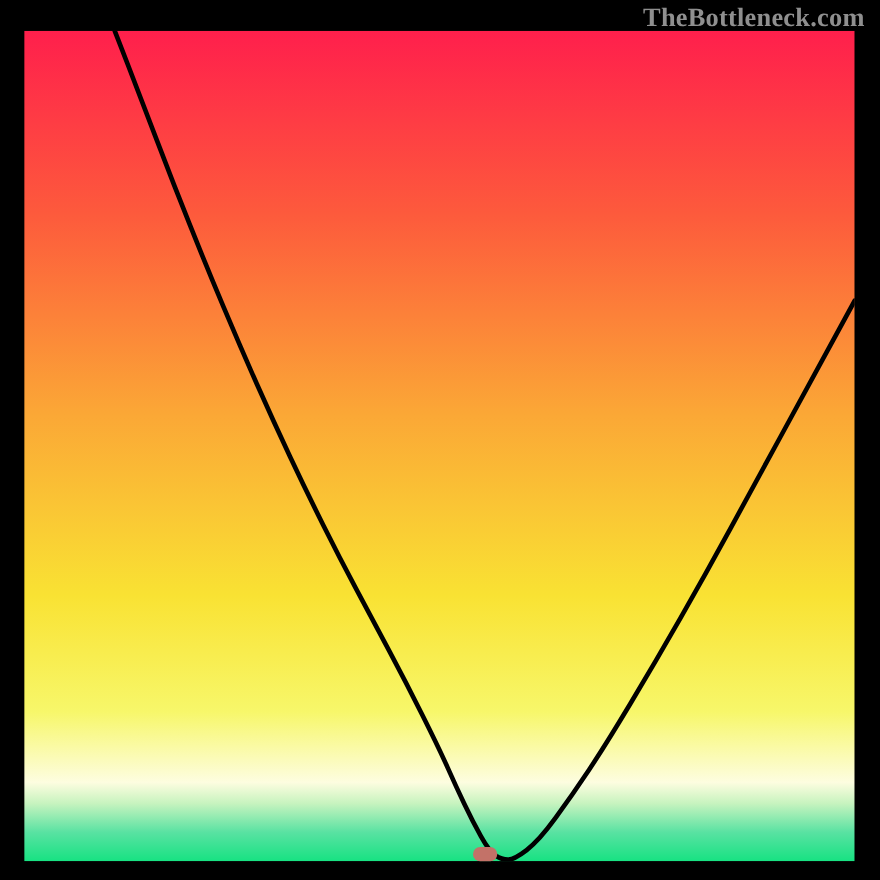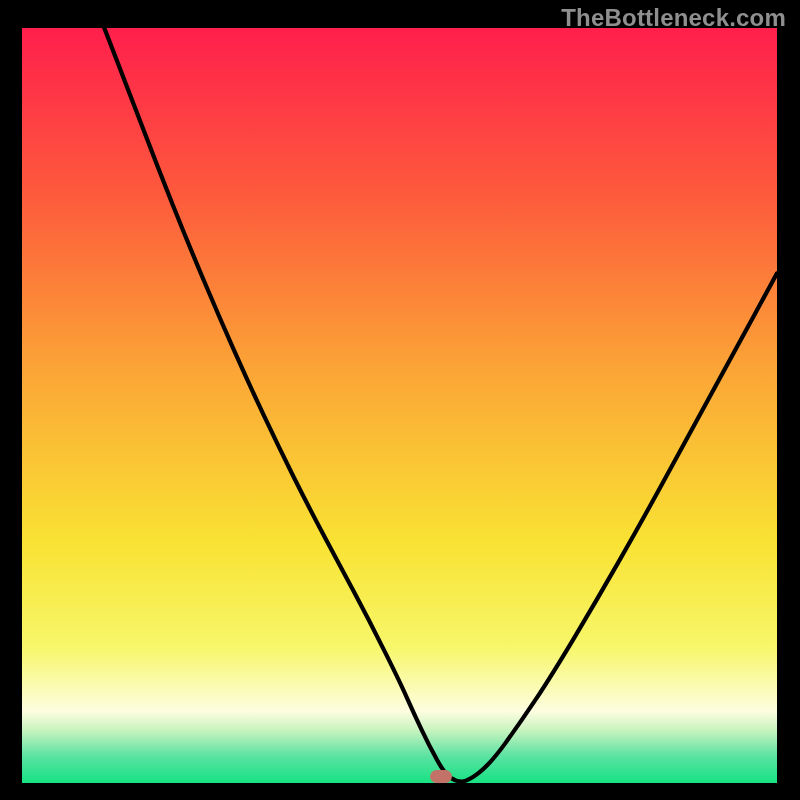--- a/index.html
+++ b/index.html
@@ -7,21 +7,21 @@
   .stage {
     position: relative;
     width: 800px;
     height: 800px;
     background: #000;
   }
   .watermark {
     position: absolute;
     top: 4px;
     right: 14px;
-    font-family: Liberation Sans, sans-serif;
+    font-family: Liberation Serif, serif;
     font-size: 24px;
     font-weight: 600;
     color: #8f8f8f;
     letter-spacing: 0.2px;
   }
   .plot {
     position: absolute;
     left: 22px;
     top: 28px;
     width: 755px;

